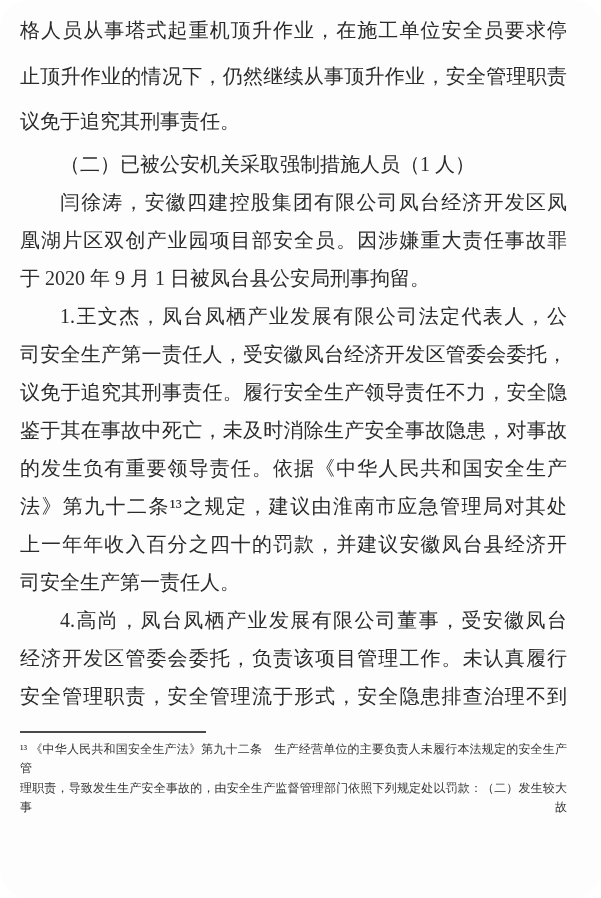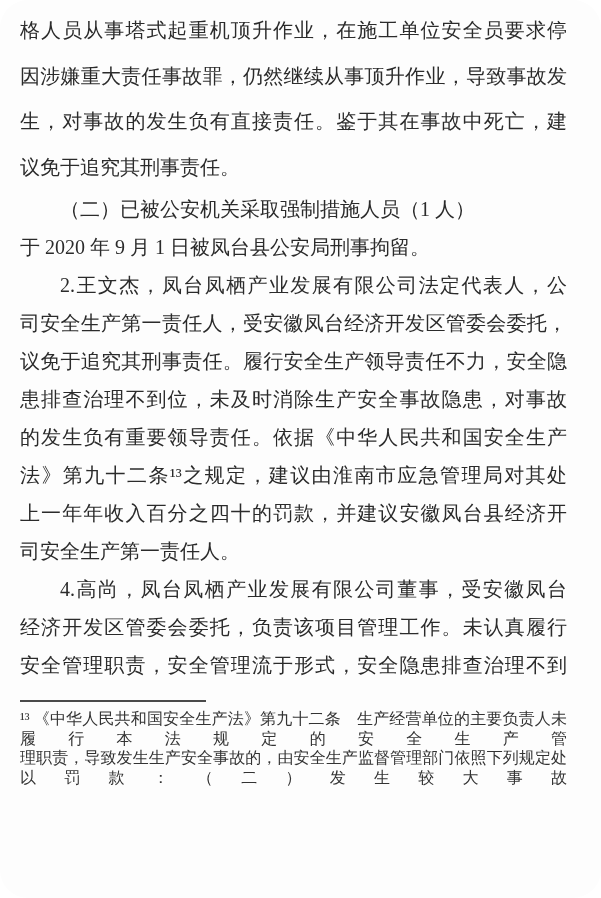--- a/index.html
+++ b/index.html
@@ -40,47 +40,48 @@
     text-align-last: left;
   }
   .footnote-rule {
     width: 186px;
     height: 0;
     border: none;
     border-top: 2px solid #4a4a4a;
     margin: 16px 0 7px 0;
   }
   .footnote .line {
-    font-size: 16px;
+    font-size: 12px;
     line-height: 19.5px;
     color: #333333;
   }
 </style>
 </head>
 <body>
 
 <div class="docpage">
   <div>
       <div class="block body wide">
         <div class="line">格人员从事塔式起重机顶升作业，在施工单位安全员要求停</div>
-        <div class="line">因涉嫌重大责任事故罪，仍然继续从事顶升作业，导致事故发</div>
-        <div class="line">生，对事故的发生负有直接责任。鉴于其在事故中死亡，建</div>
+        <div class="line">止顶升作业的情况下，仍然继续从事顶升作业，安全管理职责</div>
         <div class="line no-fill">议免于追究其刑事责任。</div>
       </div>
       <div class="block heading">
         <div class="line first no-fill">（二）已被公安机关采取强制措施人员（1 人）</div>
       </div>
       <div class="block body">
+        <div class="line first">闫徐涛，安徽四建控股集团有限公司凤台经济开发区凤</div>
+        <div class="line">凰湖片区双创产业园项目部安全员。因涉嫌重大责任事故罪</div>
         <div class="line no-fill">于 2020 年 9 月 1 日被凤台县公安局刑事拘留。</div>
       </div>
       <div class="block body">
-        <div class="line first">2.王文杰，凤台凤栖产业发展有限公司法定代表人，公</div>
+        <div class="line first">1.王文杰，凤台凤栖产业发展有限公司法定代表人，公</div>
         <div class="line">司安全生产第一责任人，受安徽凤台经济开发区管委会委托，</div>
         <div class="line">议免于追究其刑事责任。履行安全生产领导责任不力，安全隐</div>
-        <div class="line">患排查治理不到位，未及时消除生产安全事故隐患，对事故</div>
+        <div class="line">鉴于其在事故中死亡，未及时消除生产安全事故隐患，对事故</div>
         <div class="line">的发生负有重要领导责任。依据《中华人民共和国安全生产</div>
         <div class="line">法》第九十二条¹³之规定，建议由淮南市应急管理局对其处</div>
         <div class="line">上一年年收入百分之四十的罚款，并建议安徽凤台县经济开</div>
         <div class="line no-fill">司安全生产第一责任人。</div>
       </div>
       <div class="block body">
         <div class="line first">4.高尚，凤台凤栖产业发展有限公司董事，受安徽凤台</div>
         <div class="line">经济开发区管委会委托，负责该项目管理工作。未认真履行</div>
         <div class="line">安全管理职责，安全管理流于形式，安全隐患排查治理不到</div>
       </div>

